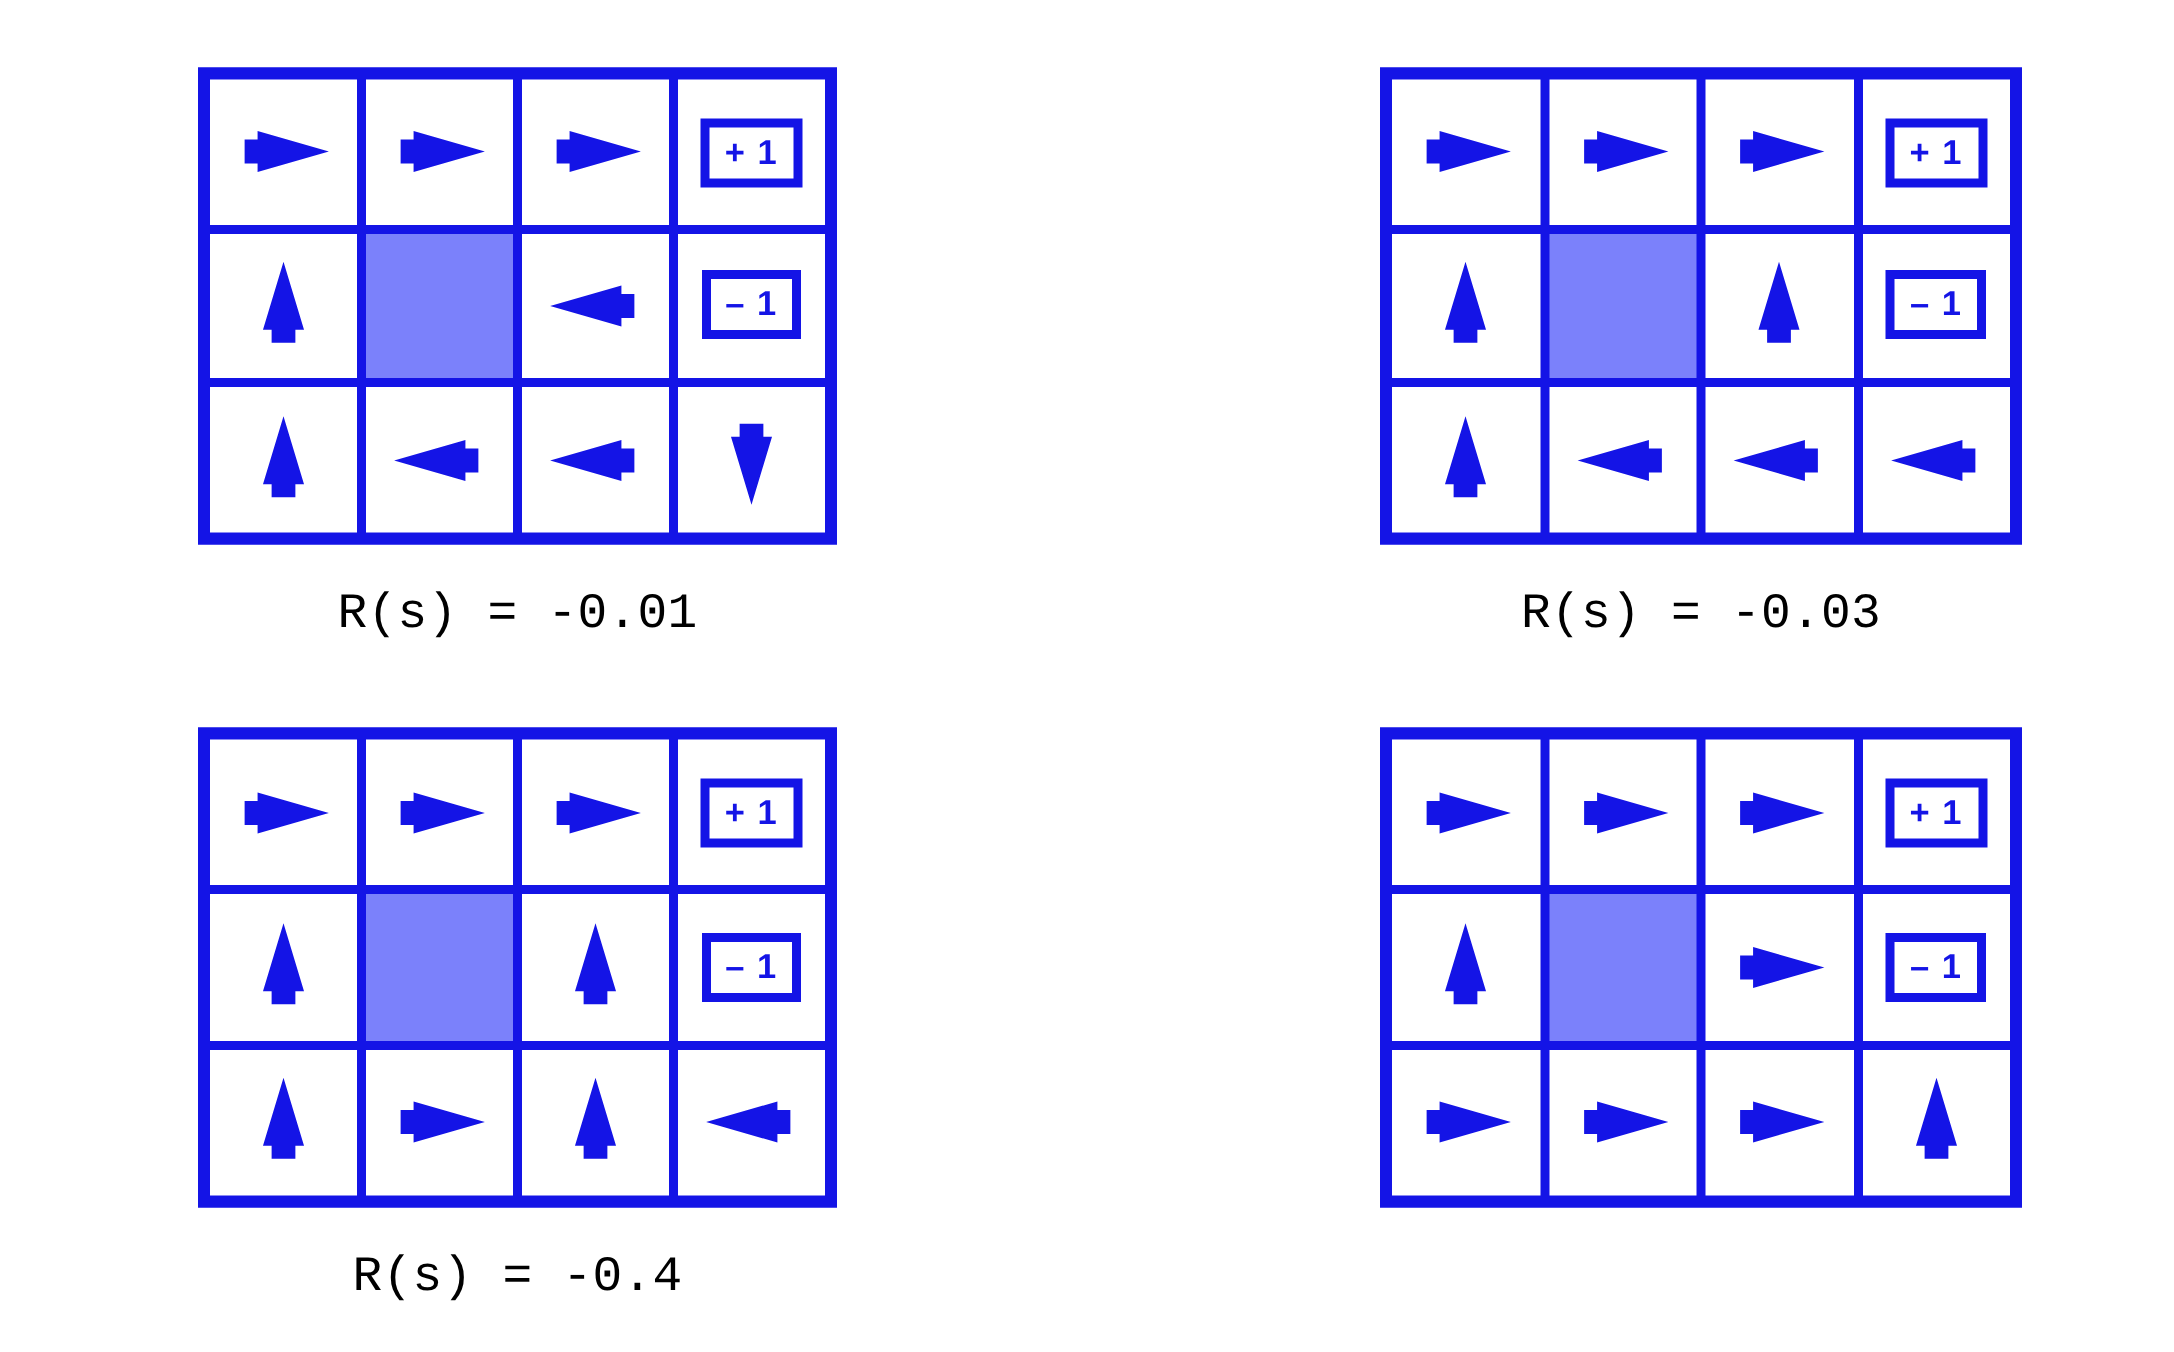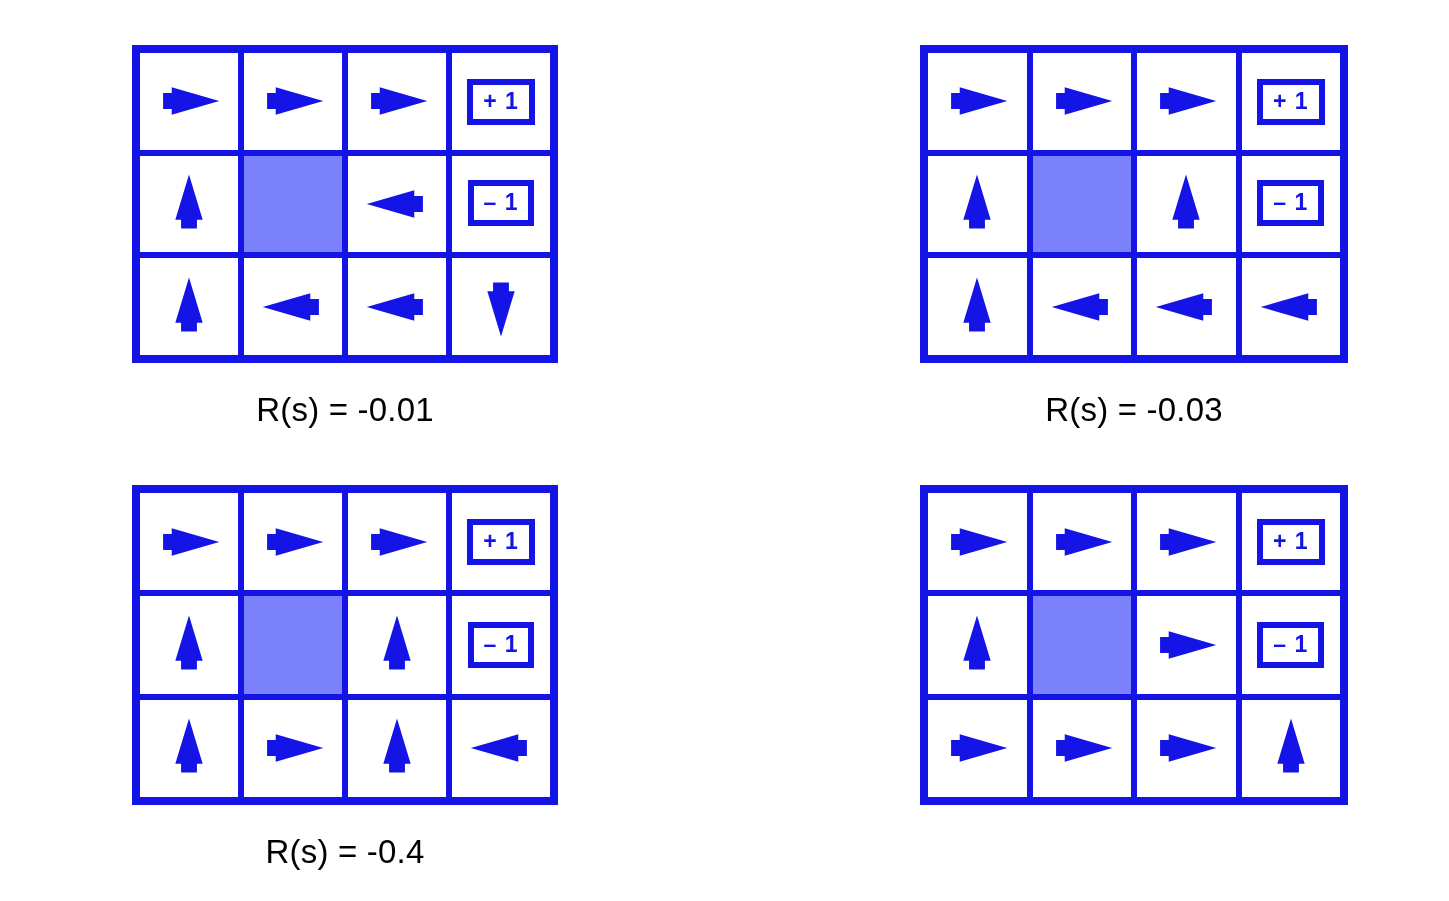--- a/index.html
+++ b/index.html
@@ -85,21 +85,21 @@
 
   
   .cell-plus  { align-items: flex-start; padding-top: 26px; }
   .cell-minus { align-items: flex-end;   padding-bottom: 26px; }
 
   
   .caption {
     width: 426px;
     text-align: center;
     margin-top: 28px;
-    font-family: Liberation Sans, sans-serif;
+    font-family: Liberation Mono, monospace;
     font-size: 33px;
     color: #000000;
     letter-spacing: 0.2px;
   }
   .panel-tr .caption, .panel-br .caption { width: 428px; }
   .panel-bl .caption, .panel-br .caption { }
 </style>
 </head>
 <body>
 

